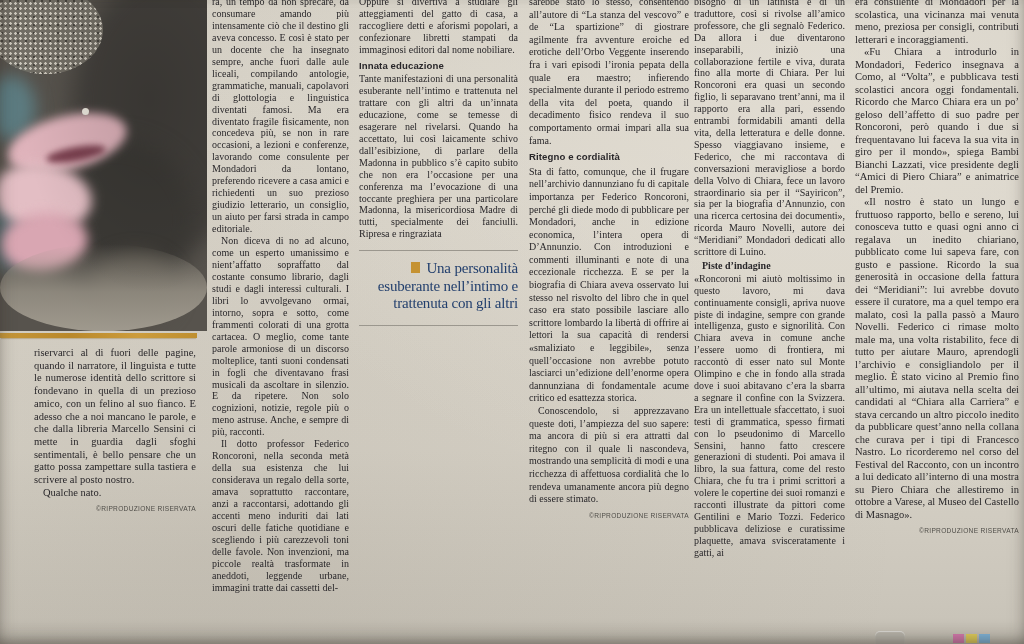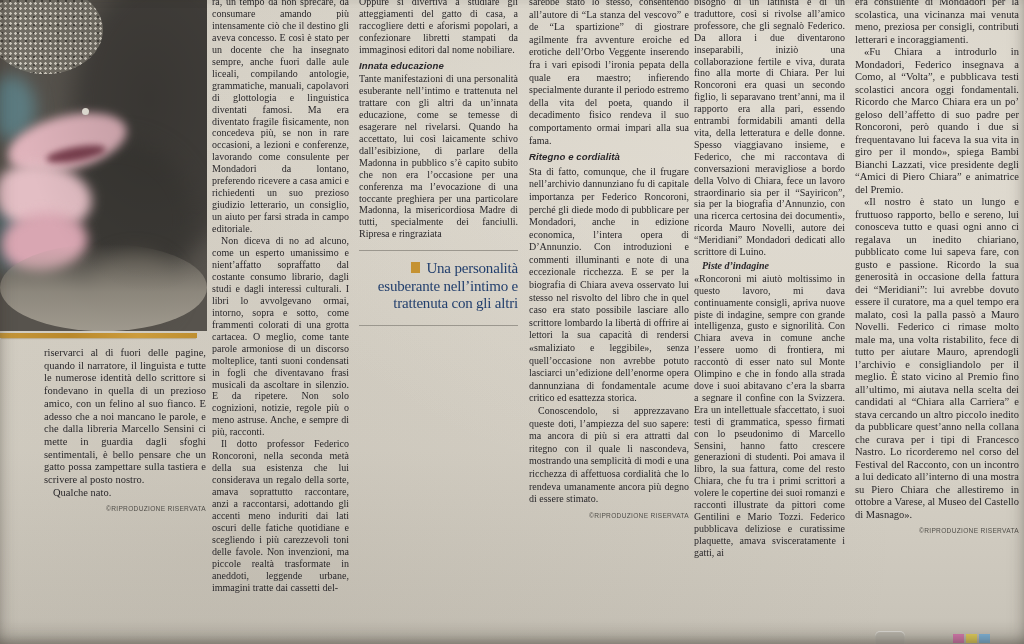--- a/index.html
+++ b/index.html
@@ -47,29 +47,29 @@
   
   #goldrule { position:absolute; left:0; top:333px; width:197px; height:5px;
     background:linear-gradient(90deg,#c6973a 0%,#b9882a 35%,#cc9c3c 70%,#bf8f2f 100%);
     box-shadow:0 2px 1px -1px rgba(150,112,40,0.35); }
   
   .col { position:absolute; text-align:justify; color:#29272a; }
   .col p { margin:0; }
   p.para  { text-indent:9px; }
   p.para0 { text-indent:0; }
   p.shs { font-family:"Liberation Sans", sans-serif; font-weight:bold; font-size:9.6px;
-          text-indent:0; text-align:left; margin:4px 0 2px; letter-spacing:0.1px;font-style:italic; }
-  p.shserif { font-weight:bold; text-indent:8px; text-align:left; margin:2px 0 1px;font-style:italic; }
+          text-indent:0; text-align:left; margin:4px 0 2px; letter-spacing:0.1px; }
+  p.shserif { font-weight:bold; text-indent:8px; text-align:left; margin:2px 0 1px; }
   p.copy { font-family:"Liberation Sans", sans-serif; font-size:6.6px; color:#4f4d48;
            text-align:right; margin-top:4px; letter-spacing:0.3px; text-indent:0; }
   p.quote { font-size:15px; line-height:17.5px; color:#223f6d; text-align:right;
             text-indent:0; margin:9px 0 12px; letter-spacing:-0.2px; }
   .qbullet { display:inline-block; width:9px; height:11px; background:#c59232; margin-right:6px; }
   .rule { height:1px; background:#9b978e; margin:10px 0 2px; }
-  #c1 { left:44px;  top:347px; width:162px; font-size:10.5px; line-height:12.7px; }
+  #c1 { left:34px;  top:347px; width:162px; font-size:10.5px; line-height:12.7px; }
   #c2 { left:212px; top:-4px;  width:137px; font-size:10px;   line-height:11.95px; }
   #c3 { left:359px; top:-4px;  width:159px; font-size:10px;   line-height:11.9px; }
   #c4 { left:529px; top:-4px;  width:160px; font-size:10px;   line-height:12.6px; }
   #c5 { left:694px; top:-4px;  width:151px; font-size:10px;   line-height:11.9px; }
   #c6 { left:855px; top:-4px;  width:164px; font-size:10.5px; line-height:12.5px; }
   
   #graytab { position:absolute; left:875px; top:631px; width:30px; height:13px;
     background:#b3afa6; border-radius:5px 5px 0 0; box-shadow:inset 0 1px 1px rgba(255,255,255,0.5); }
   #marks { position:absolute; left:953px; top:634px; height:9px; display:flex; gap:2px; }
   #marks .mark { display:inline-block; width:11px; height:9px; opacity:0.9; }

